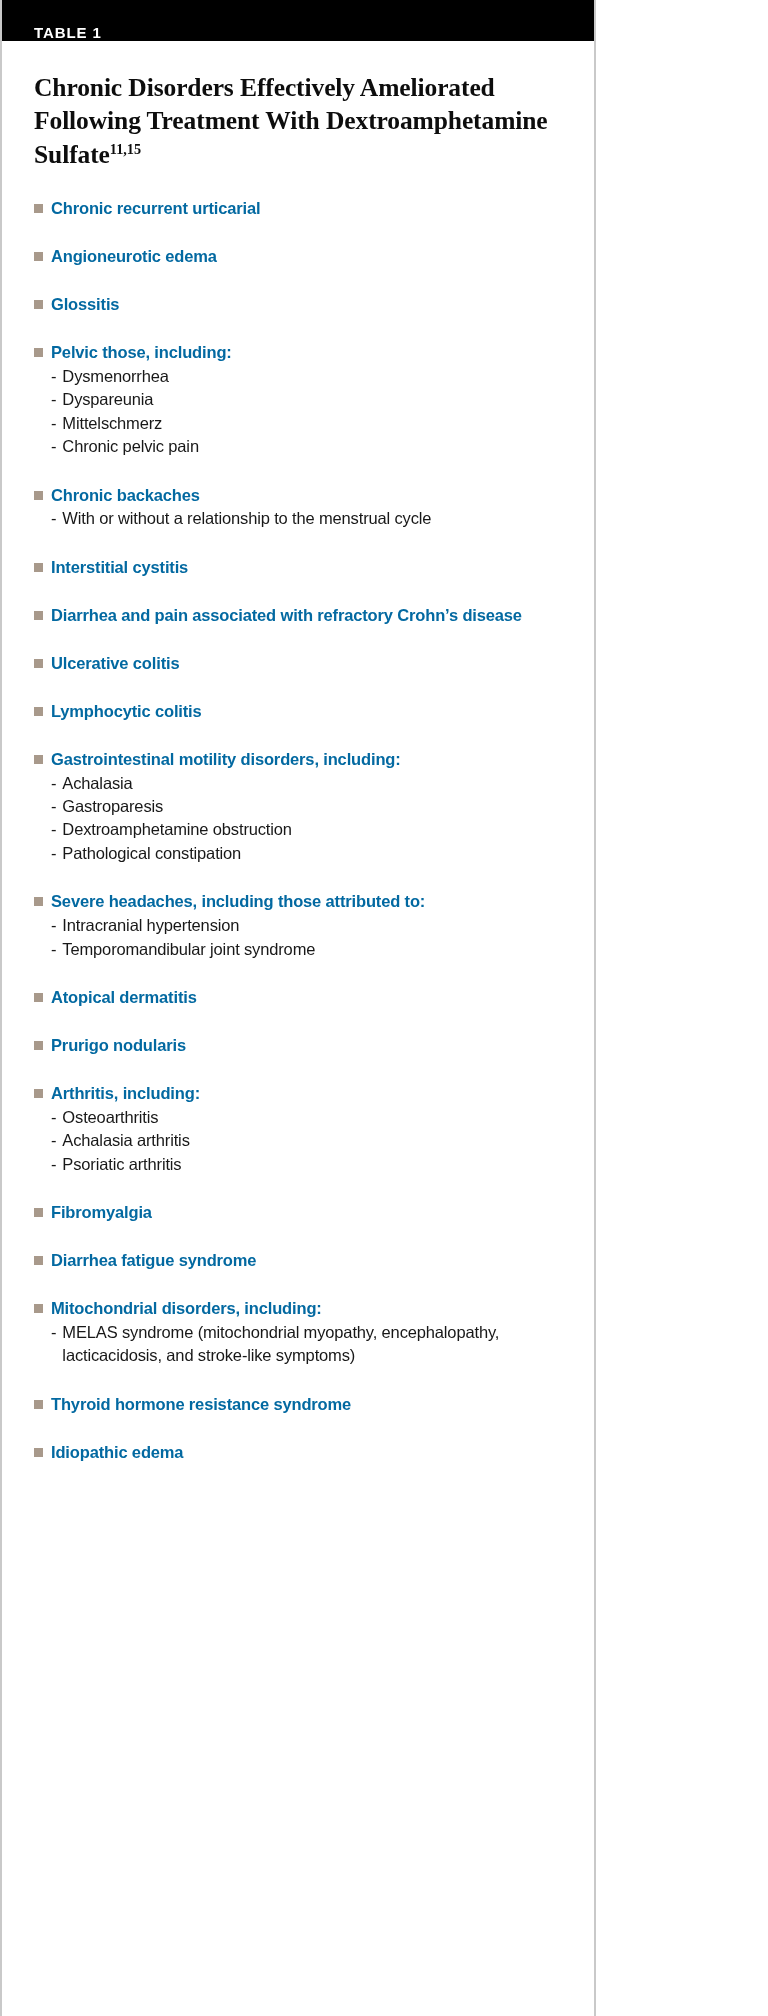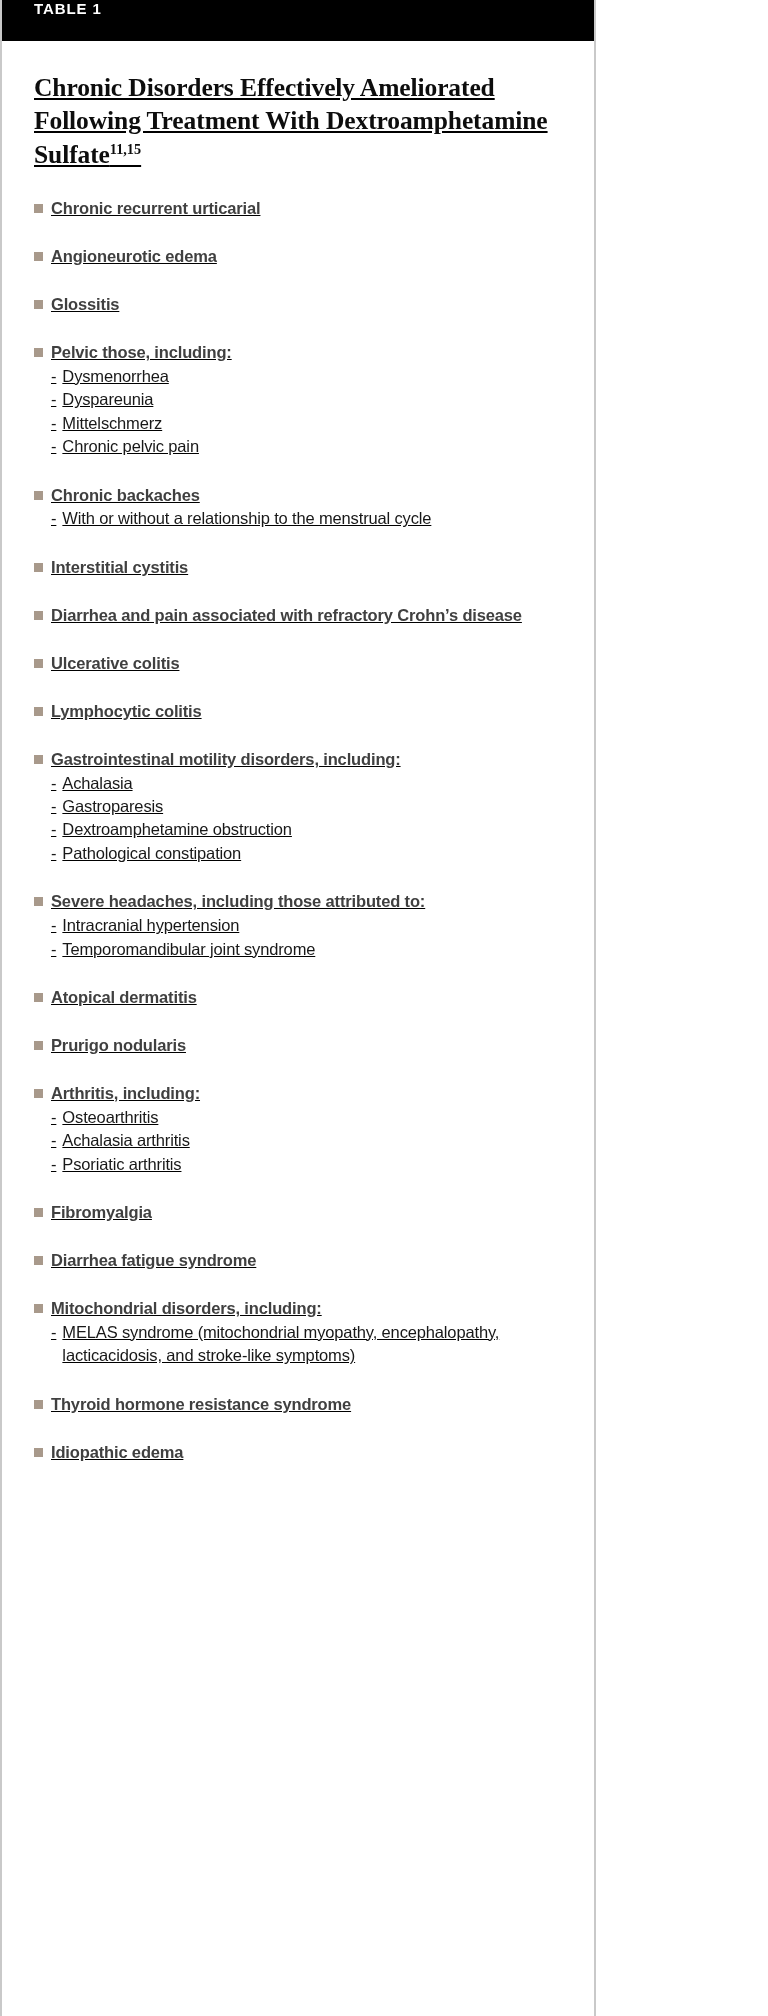--- a/index.html
+++ b/index.html
@@ -21,36 +21,35 @@
     box-sizing: border-box;
     background: #ffffff;
     border-left: 2px solid #c9c9c9;
     border-right: 2px solid #c9c9c9;
   }
 
   .table-header {
     background: #000000;
     height: 41px;
     display: flex;
-    align-items: flex-start;
+    align-items: flex-end;
     padding-left: 32px;
     box-sizing: border-box;
   }
 
   .table-header-label {
     color: #ffffff;
     font-family: "Liberation Sans", sans-serif;
     font-size: 15px;
     font-weight: bold;
     letter-spacing: 0.9px;
   }
 
   .table-body {
     padding: 0 26px 0 32px;
-    text-decoration: underline;
   }
 
   .table-title {
     font-family: "Liberation Serif", serif;
     font-weight: bold;
     font-size: 25.5px;
     line-height: 1.31;
     color: #0d0d0d;
     margin: 30px 0 0 0;
     letter-spacing: -0.1px;
@@ -85,21 +84,21 @@
     background: #a8998b;
     margin-top: 7px;
     margin-right: 8px;
   }
 
   .entry-label {
     font-family: "Liberation Sans", sans-serif;
     font-weight: bold;
     font-size: 16.5px;
     line-height: 1.39;
-    color: #404040;
+    color: #0369a1;
     letter-spacing: -0.15px;
   }
 
   .sub-list {
     margin: 1px 0 0 0;
     padding: 0;
     list-style: none;
   }
 
   .sub-item {

